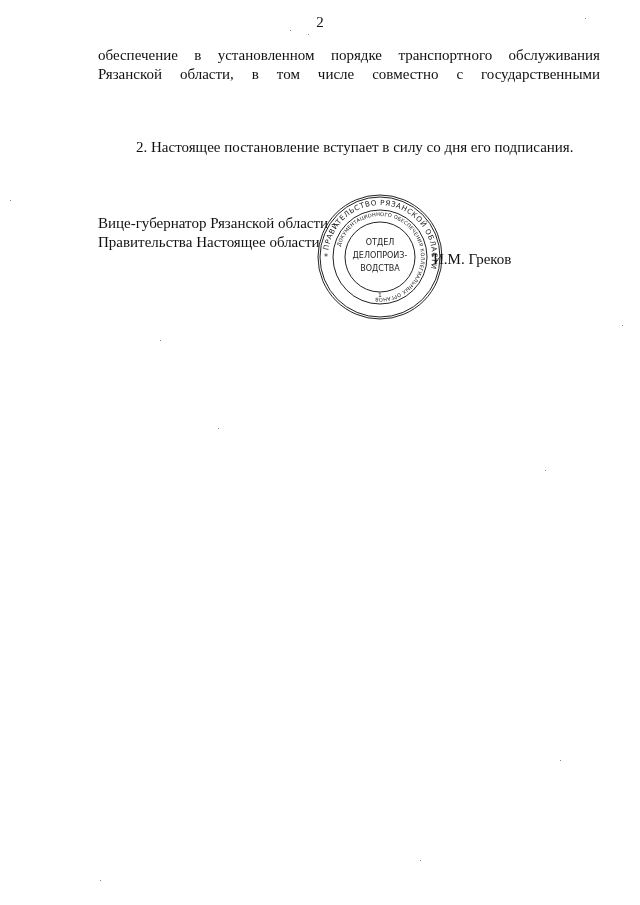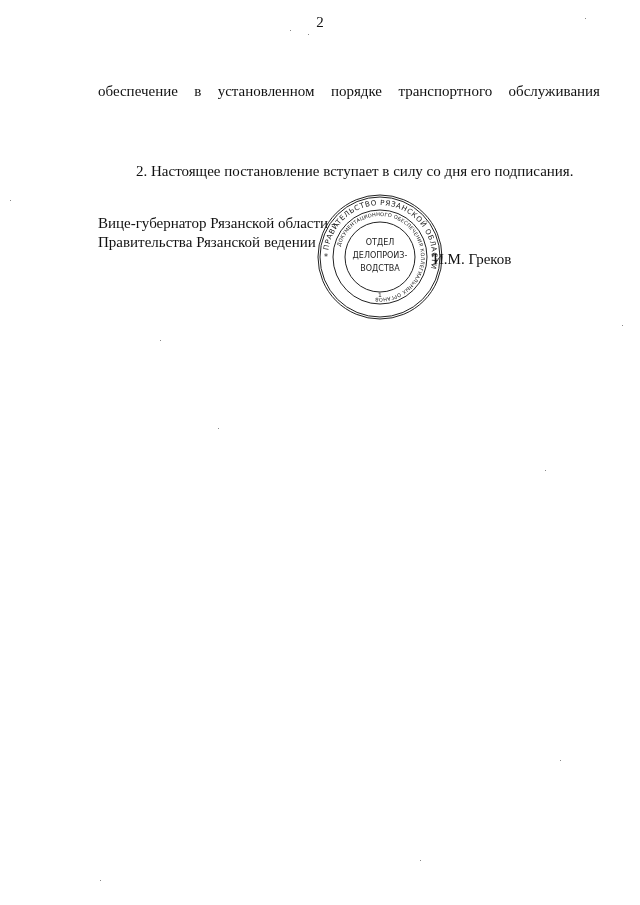--- a/index.html
+++ b/index.html
@@ -1,43 +1,44 @@
 <!DOCTYPE html>
 <html><head>
   <meta charset="utf-8">
   <style>
     html, body { margin: 0; padding: 0; background: #ffffff; }
     body { width: 640px; height: 905px; position: relative; overflow: hidden;
            font-family: "Liberation Serif", "DejaVu Serif", serif; color: #111; }
     .page-num { position: absolute; top: 14px; left: 0; width: 640px; text-align: center; font-size: 15px; }
     .para { position: absolute; left: 98px; width: 502px; font-size: 15px; line-height: 18.6px; text-align: justify; }
-    .para .line { display: block; text-align: justify; text-align-last: justify; white-space: nowrap; margin-top: 36px; }
+    .para .line { display: block; text-align: justify; text-align-last: justify; white-space: nowrap; }
     .para .line.last { text-align-last: left; }
     .p1 { top: 46px; }
-    .p2 { position: absolute; top: 139px; left: 136px; font-size: 15px; white-space: nowrap; margin-top: 24px; }
+    .p2 { position: absolute; top: 139px; left: 136px; font-size: 15px; white-space: nowrap; }
     .sig { position: absolute; left: 98px; top: 214px; font-size: 15px; line-height: 18.6px; }
     .sig span { display: block; white-space: nowrap; }
     .signer { position: absolute; left: 433px; top: 251px; font-size: 15px; }
     .stamp { position: absolute; left: 316px; top: 193px; width: 128px; height: 128px; }
     .speck { position: absolute; width: 1px; height: 1px; background: #888; }
   </style>
 </head>
 <body>
 
 <div class="page-num">2</div>
 
 <div class="para p1">
   <span class="line">обеспечение в установленном порядке транспортного обслуживания</span>
+  <span class="line">Рязанской области, в том числе совместно с государственными</span>
 </div>
 
 <div class="p2">2. Настоящее постановление вступает в силу со дня его подписания.</div>
 
 <div class="sig">
   <span>Вице-губернатор Рязанской области –</span>
-  <span>Правительства Рязанской ведении</span>
+  <span>Правительства Настоящее области</span>
 </div>
 
 <div class="stamp">
   <svg width="128" height="128" viewBox="0 0 128 128">
     <defs>
       <path id="outerArc" d="M64,64 m-52,0 a52,52 0 1,1 104,0 a52,52 0 1,1 -104,0"></path>
       <path id="innerArc" d="M64,64 m-41,0 a41,41 0 1,1 82,0 a41,41 0 1,1 -82,0"></path>
     </defs>
     <g fill="none" stroke="#222" stroke-width="1">
       <circle cx="64" cy="64" r="62"></circle>

